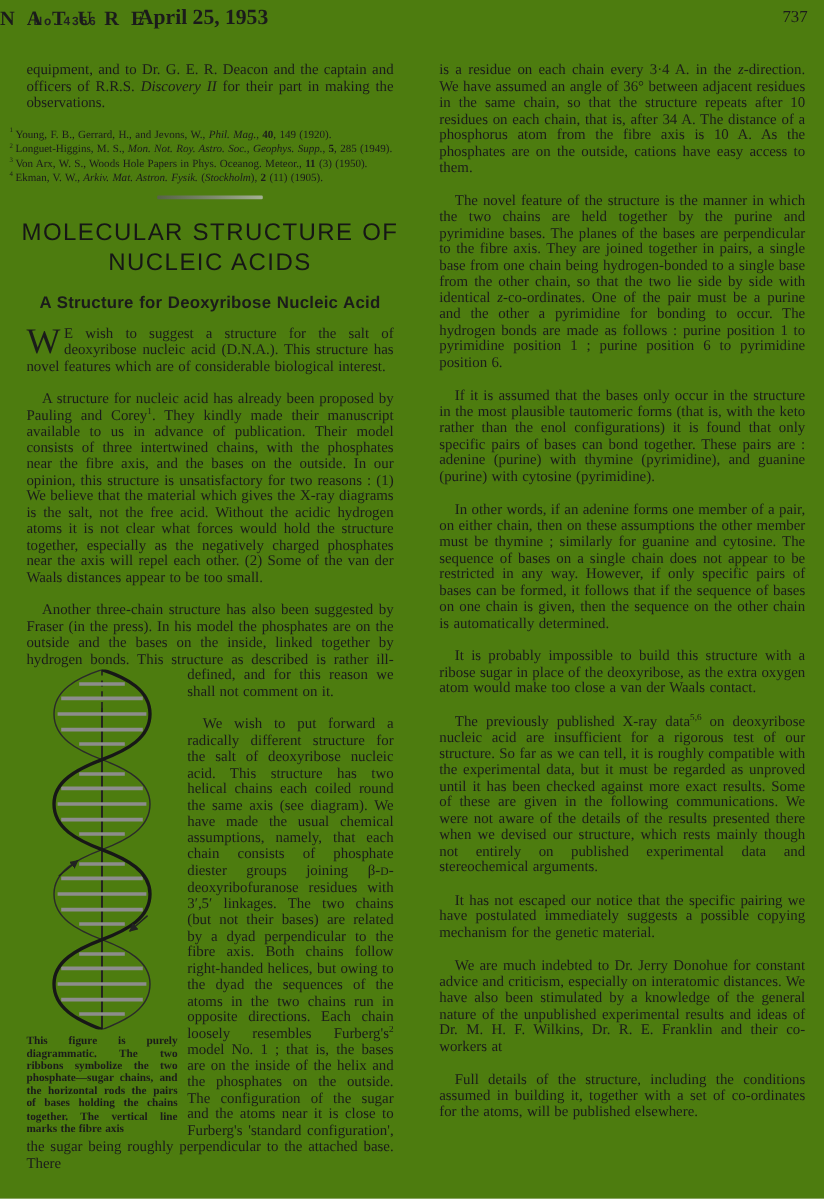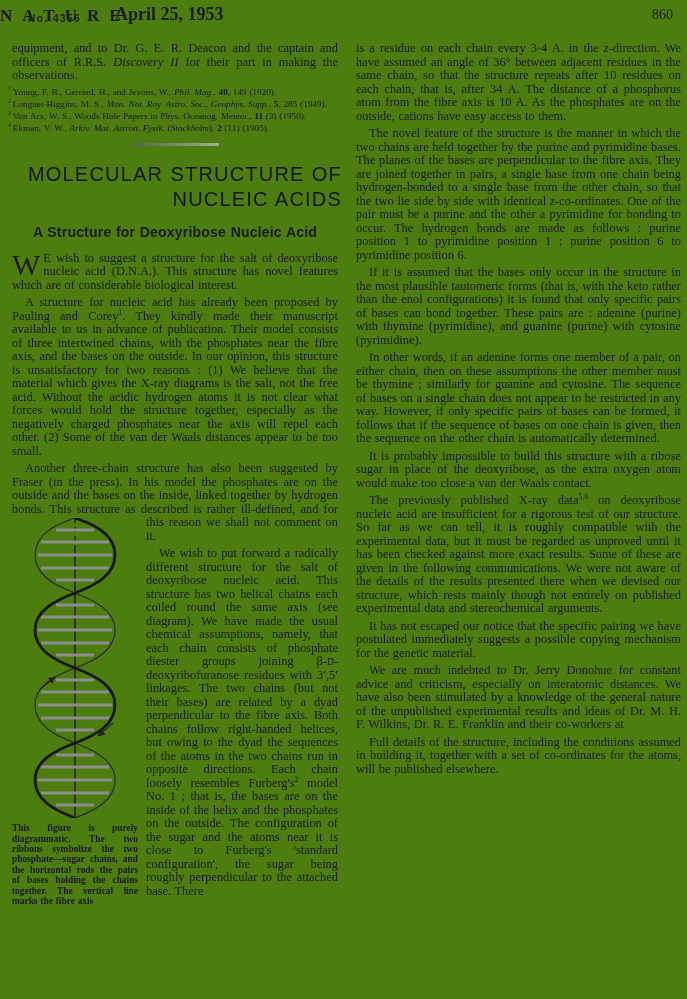--- a/index.html
+++ b/index.html
@@ -14,53 +14,53 @@
     font-family:"Liberation Sans",sans-serif;font-weight:bold;color:#222;}
   .hdr-date{position:absolute;left:95px;top:4px;font-size:18px;font-weight:bold;margin-left:20px;}
   .hdr-journal{position:absolute;left:0;right:0;top:6px;font-size:17px;
     letter-spacing:10px;font-weight:bold;}
   .hdr-page{position:absolute;right:14px;top:7px;font-size:14px;}
   
   .col{position:absolute;top:38px;width:334px;text-align:justify;
     font-size:12.4px;line-height:13.5px;word-spacing:0.5px;}
   .col-left{left:8px;}
   .col-right{left:352px;width:333px;}
-  .body-p{margin:4px;text-indent:13px;}
+  .body-p{margin:14px;text-indent:13px;}
   .no-indent{text-indent:0;}
   sup{font-size:0.62em;line-height:0;vertical-align:super;}
   .sc{font-size:0.78em;}
   
   .refs{margin:4px 0 0 0;font-size:9.2px;line-height:10.3px;}
   .ref{margin:0 0 2px 0;padding-left:15px;text-indent:-15px;text-align:left;}
   .ref sup{margin-right:2px;}
   
   .divider{width:88px;height:3px;margin:9px auto 0 auto;border-radius:1px;
     background:linear-gradient(to right,#5a5a5a,#8f8f8f 55%,#c2c2c2);opacity:.75;}
-  .title{margin:16px 0 0 0;text-align:right;font-family:"Liberation Sans",sans-serif;
+  .title{margin:16px 0 0 0;text-align:center;font-family:"Liberation Sans",sans-serif;
     font-weight:normal;font-size:20px;line-height:25px;letter-spacing:1.2px;color:#161616;}
   .subtitle{margin:12px 0 0 0;text-align:center;font-family:"Liberation Sans",sans-serif;
     font-weight:bold;font-size:14px;line-height:16px;letter-spacing:.2px;}
   .first-para{margin-top:12px;}
   .dropcap{float:left;font-size:30px;line-height:24px;padding:1px 3px 0 0;}
   
   .fig{float:left;width:126px;margin:2px 8px 0 0;font-weight:bold;}
   .fig svg{display:block;margin:0 auto;}
   .fig-caption{display:block;margin-top:5px;font-size:9.4px;line-height:10.4px;
     text-align:justify;text-indent:0;}
 </style>
 </head>
 <body>
 
 <div class="page">
 
   <div class="hdr">
     <span class="hdr-issue">No. 4356</span>
     <span class="hdr-date">April 25, 1953</span>
     <span class="hdr-journal">NATURE</span>
-    <span class="hdr-page">860</span>
+    <span class="hdr-page">737</span>
   </div>
 
   <div class="col col-left">
 
     <p class="body-p no-indent">equipment, and to Dr. G. E. R. Deacon and the captain and officers of R.R.S. <i>Discovery II</i> for their part in making the observations.</p>
 
     <div class="refs">
       <div class="ref"><sup>1</sup><span>Young, F. B., Gerrard, H., and Jevons, W., <i>Phil. Mag.</i>, <b>40</b>, 149 (1920).</span></div>
       <div class="ref"><sup>2</sup><span>Longuet-Higgins, M. S., <i>Mon. Not. Roy. Astro. Soc., Geophys. Supp.</i>, <b>5</b>, 285 (1949).</span></div>
       <div class="ref"><sup>3</sup><span>Von Arx, W. S., Woods Hole Papers in Phys. Oceanog. Meteor., <b>11</b> (3) (1950).</span></div>

